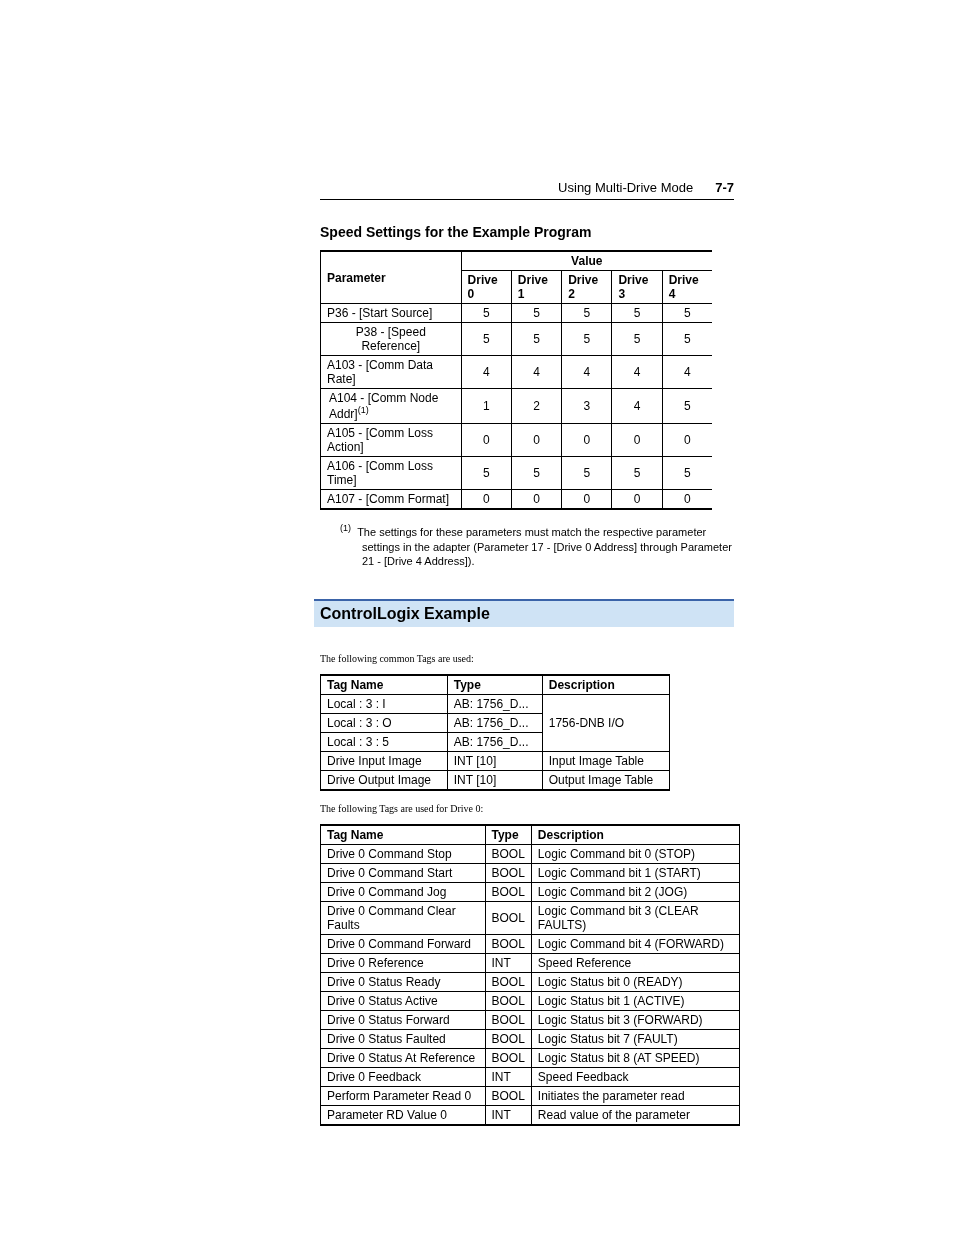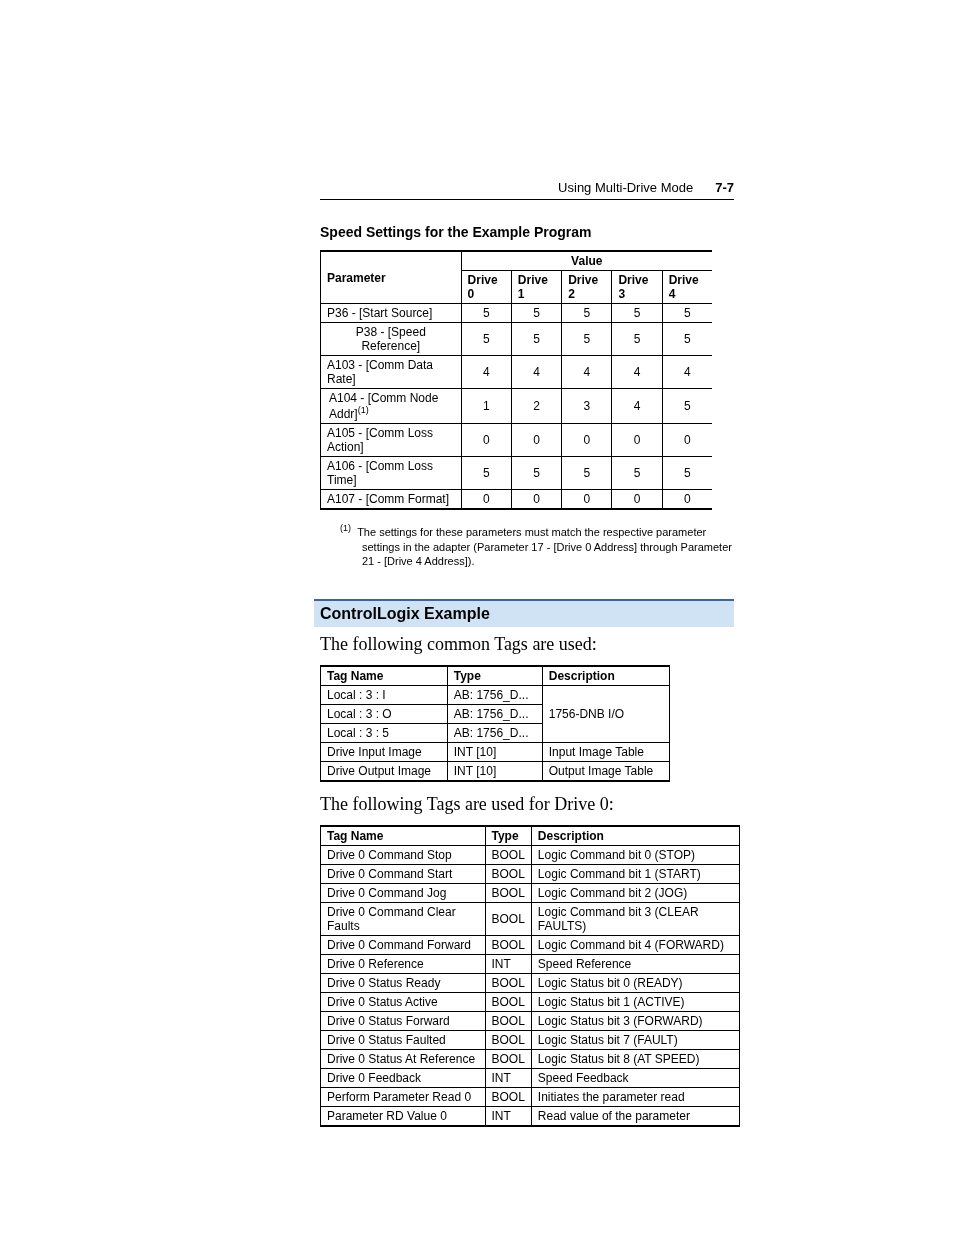--- a/index.html
+++ b/index.html
@@ -63,25 +63,25 @@
     line-height: 1.35;
   }
   .footnote sup { font-size: 9px; }
 
   .heading-bar {
     background: #cfe3f5;
     border-top: 2px solid #3a63a8;
     padding: 4px 6px;
     font-size: 16px;
     font-weight: bold;
-    margin: 0 0 7px -6px;
+    margin: 0 0 26px -6px;
   }
   p.body {
     font-family: "Times New Roman", Times, serif;
-    font-size: 18px;
+    font-size: 10px;
     margin: 0 0 10px 0;
   }
 
   .tag-table-1 { width: 350px; border: 1px solid #000; border-top: 2px solid #000; border-bottom: 2px solid #000;}
   .tag-table-1 th { border-bottom: 2px solid #000; }
   .tag-table-1 td, .tag-table-1 th { border: 1px solid #000; padding: 2px 6px; }
   .tag-table-1 tr th:first-child, .tag-table-1 tr td:first-child { border-left: none;}
   .tag-table-1 tr th:last-child, .tag-table-1 tr td:last-child { border-right: none;}
 
   .tag-table-2 { width: 420px; border: 1px solid #000; border-top: 2px solid #000; border-bottom: 2px solid #000;}

